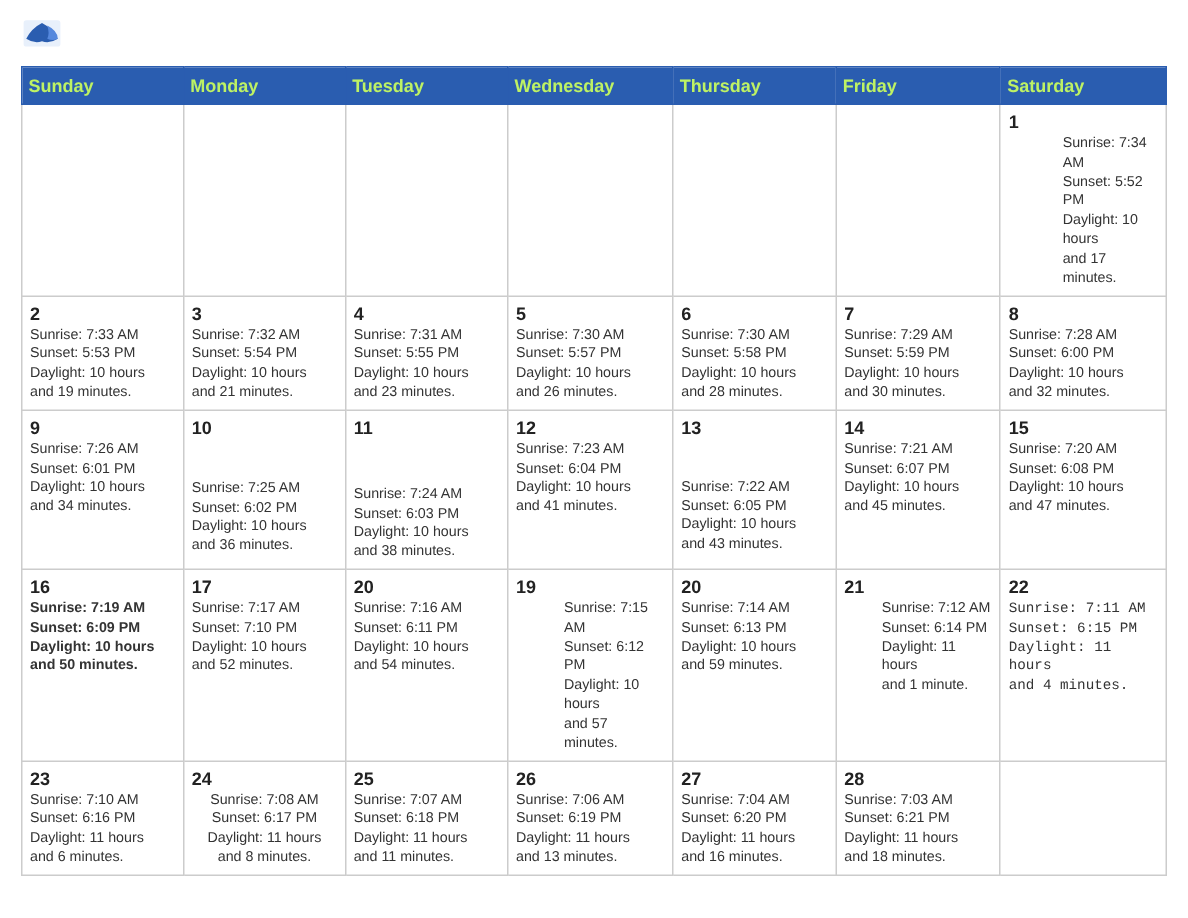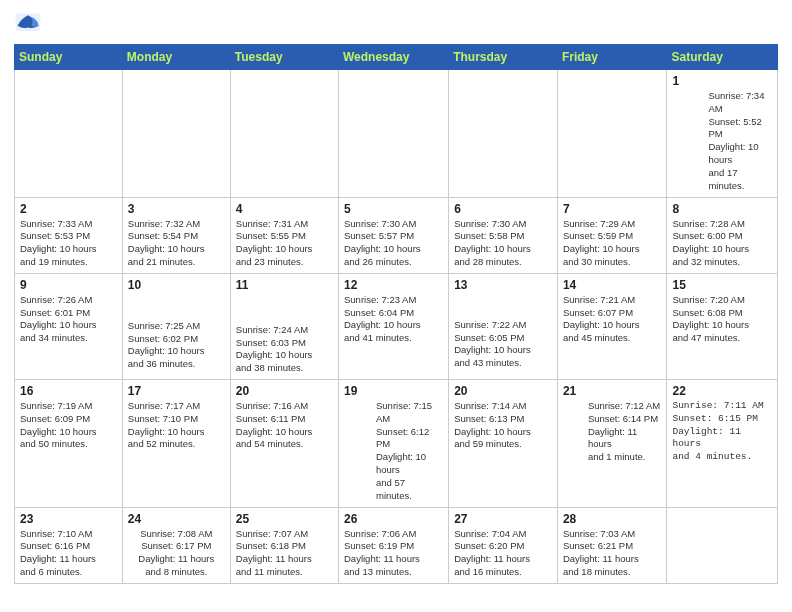--- a/index.html
+++ b/index.html
@@ -251,21 +251,21 @@
             <span class="day-num">15</span>
             <div class="day-info" style="white-space: pre-line;">Sunrise: 7:20 AM
 Sunset: 6:08 PM
 Daylight: 10 hours
 and 47 minutes.</div>
           </td>
         </tr>
         <tr>
           <td>
             <span class="day-num">16</span>
-            <div class="day-info" style="white-space: pre-line;">Sunrise: 7:19 AM
+            <div class="day-info" style="white-space: pre-line; font-weight: bold;">Sunrise: 7:19 AM
 Sunset: 6:09 PM
 Daylight: 10 hours
 and 50 minutes.</div>
           </td>
           <td>
             <span class="day-num">17</span>
             <div class="day-info" style="white-space: pre-line;">Sunrise: 7:17 AM
 Sunset: 7:10 PM
 Daylight: 10 hours
 and 52 minutes.</div>

